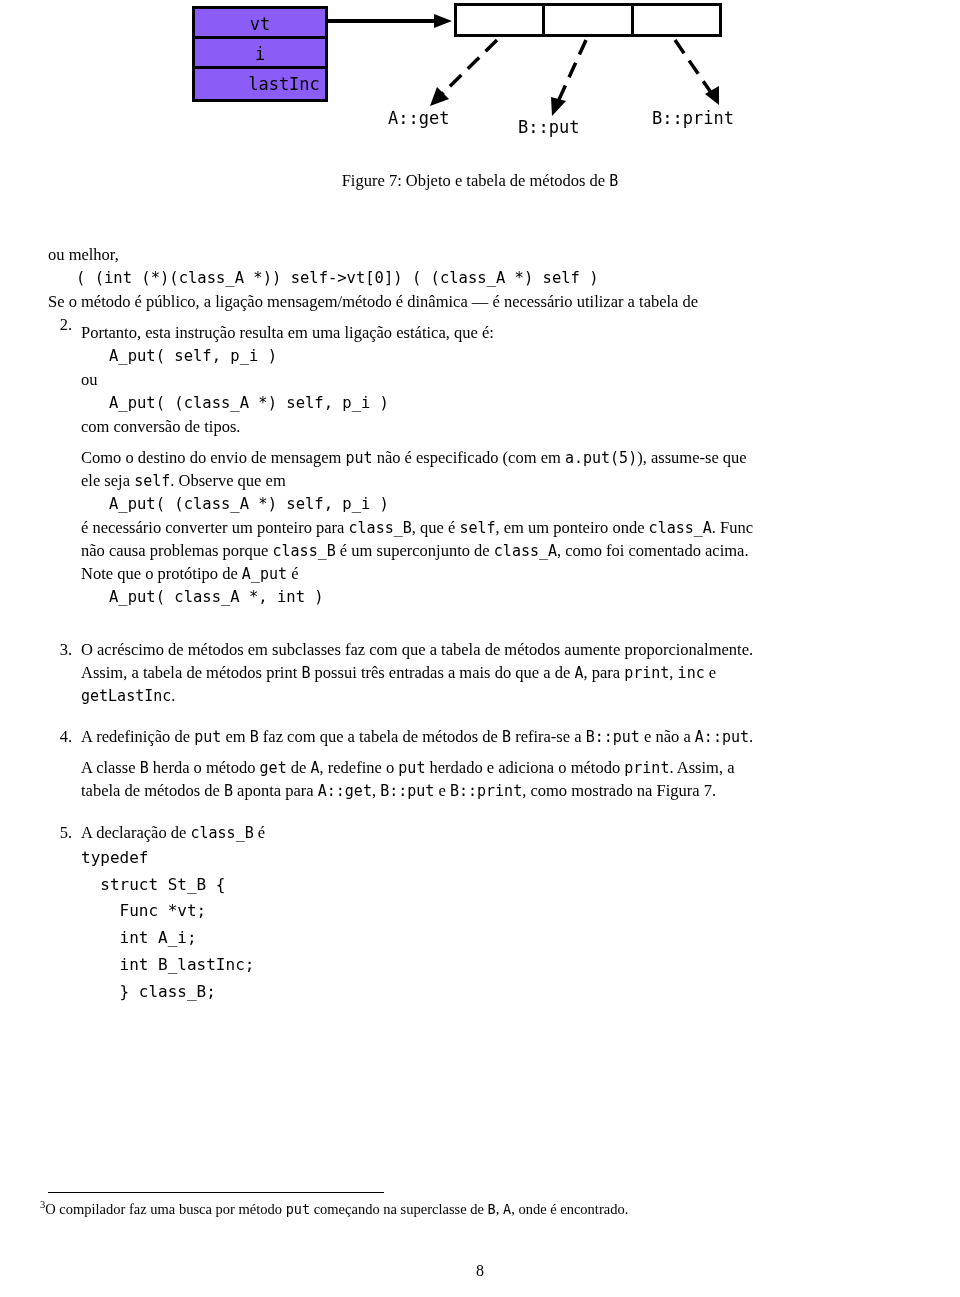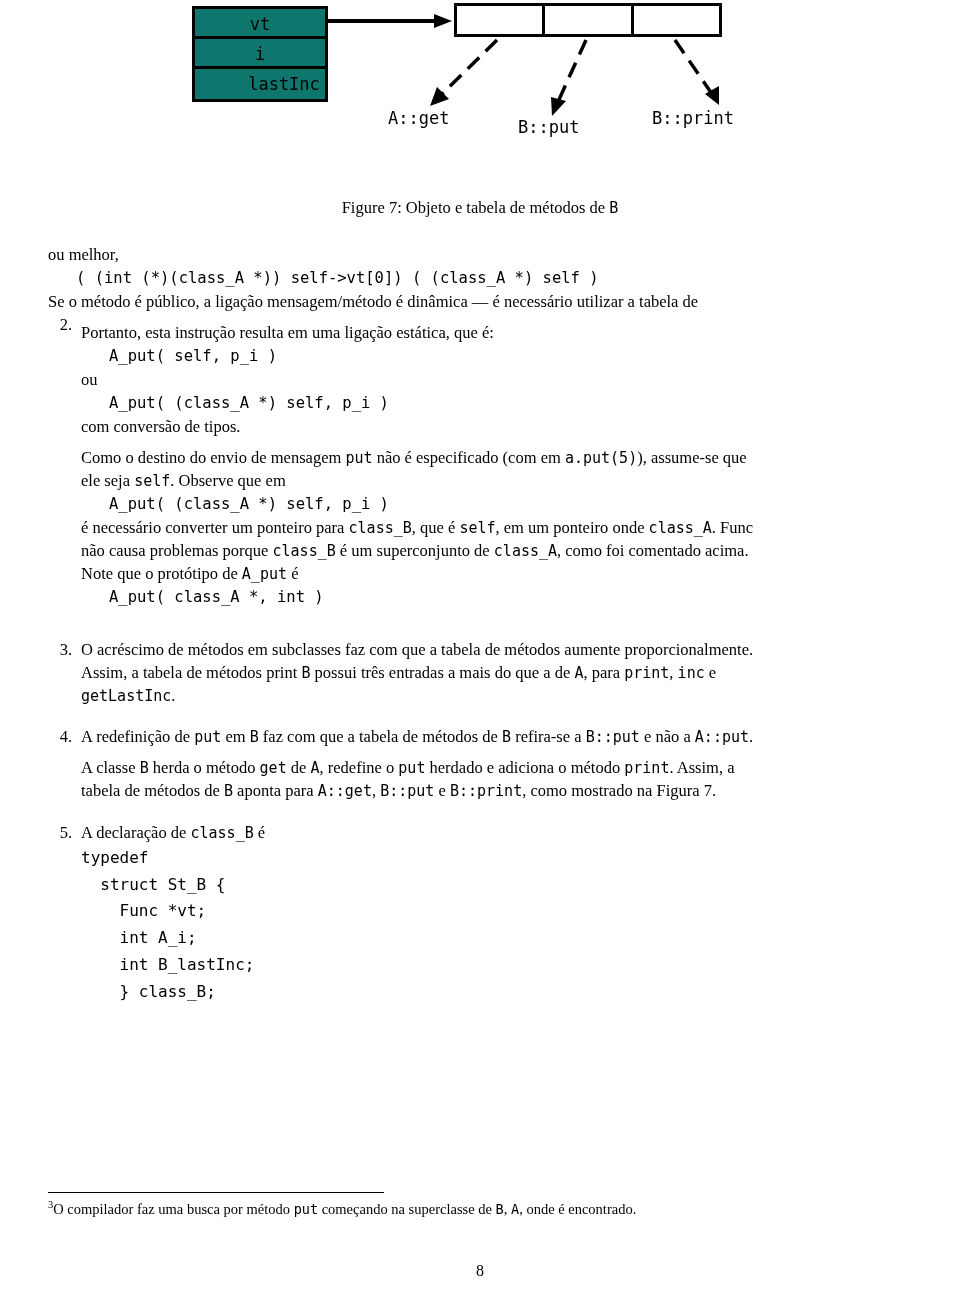--- a/index.html
+++ b/index.html
@@ -26,21 +26,21 @@
     position: relative;
     height: 180px;
     width: 960px;
   }
   .obj-box {
     position: absolute;
     left: 192px;
     top: 6px;
     width: 136px;
     border: 3px solid #000;
-    background: #0f766e;
+    background: #8b5cf6;
     box-sizing: border-box;
   }
   .obj-cell {
     height: 30px;
     line-height: 30px;
     text-align: center;
     font-family: "DejaVu Sans Mono", "Liberation Mono", monospace;
     font-size: 17px;
     border-bottom: 3px solid #000;
     box-sizing: border-box;
@@ -81,21 +81,21 @@
     font-size: 17px;
     white-space: pre;
   }
   .lbl-get   { left: 388px; top: 108px; }
   .lbl-put   { left: 518px; top: 117px; }
   .lbl-print { left: 652px; top: 108px; }
 
   .figcaption {
     position: absolute;
     left: 0;
-    top: 198px;
+    top: 171px;
     width: 960px;
     text-align: center;
     font-size: 16.5px;
   }
 
   
   .body {
     position: absolute;
     left: 48px;
     top: 243px;
@@ -155,21 +155,21 @@
   .footnote-rule {
     position: absolute;
     left: 48px;
     top: 1192px;
     width: 336px;
     height: 0;
     border-top: 1.4px solid #000;
   }
   .footnote {
     position: absolute;
-    left: 48px;
+    left: 40px;
     top: 1198px;
     width: 864px;
     font-size: 14.5px;
     line-height: 1.3;
   }
   .footnote .tt { font-size: 13.5px; }
   .pagenum {
     position: absolute;
     left: 0;
     top: 1262px;

